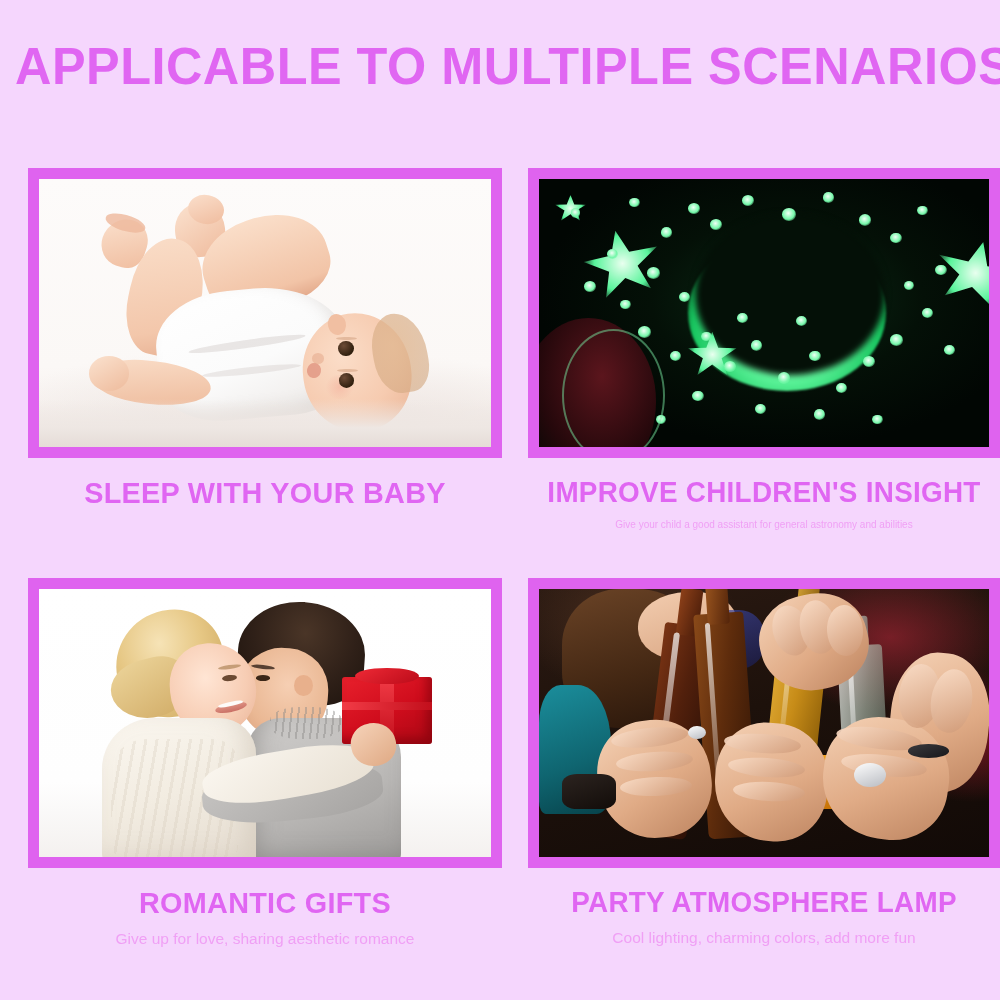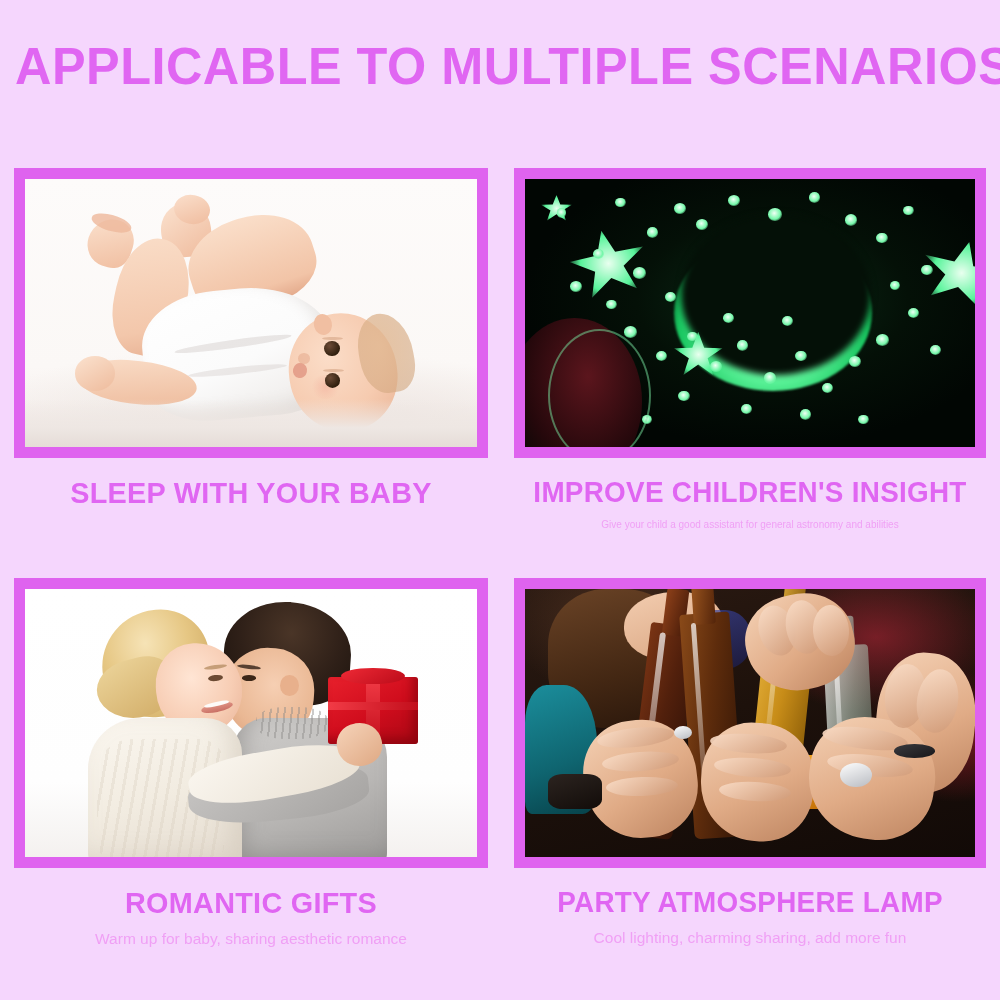--- a/index.html
+++ b/index.html
@@ -18,21 +18,21 @@
     font-family:"Liberation Sans Narrow","Liberation Sans",sans-serif;
     font-weight:bold;
     font-size:52px;
     letter-spacing:0.5px;
     color:#e066f2;
     transform:scaleX(0.97);
     white-space:nowrap;
   }
 
   
-  .grid{position:absolute;left:0;top:0;width:792px;height:1000px;padding-left:48px;}
+  .grid{position:absolute;left:14px;top:0;width:792px;height:1000px;padding-left:48px;}
   .card{position:absolute;}
 
   .card.c1{left:14px;top:168px;width:474px;}
   .card.c2{left:514px;top:168px;width:472px;}
   .card.c3{left:14px;top:578px;width:474px;}
   .card.c4{left:514px;top:578px;width:472px;}
 
   .frame{
     box-sizing:border-box;
     border:11px solid #df63ef;
@@ -404,21 +404,21 @@
           <div class="m-arm"></div>
           <div class="w-arm"></div>
           <div class="gift"></div>
           <div class="gift-rb1"></div>
           <div class="gift-rb2"></div>
           <div class="gift-bow"></div>
           <div class="m-hand"></div>
         </div>
       </div>
       <div class="cap-title">ROMANTIC GIFTS</div>
-      <div class="cap-sub">Warm up for baby, sharing aesthetic romance</div>
+      <div class="cap-sub">Give up for love, sharing aesthetic romance</div>
     </div>
 
     <div class="card c4">
       <div class="frame">
         <div class="photo">
           <div class="party-bg"></div>
           <div class="p-hair"></div>
           <div class="p-skin"></div>
           <div class="p-blue"></div>
           <div class="p-teal"></div>
@@ -462,17 +462,17 @@
           <div class="finger" style="left:80%;top:28%;width:9%;height:24%;transform:rotate(6deg);"></div>
           <div class="finger" style="left:87%;top:30%;width:9%;height:24%;transform:rotate(9deg);"></div>
 
           <div class="ring" style="left:70%;top:65%;width:7%;height:9%;"></div>
           <div class="ring" style="left:82%;top:58%;width:9%;height:5%;background:linear-gradient(160deg,#3a3a3e,#17171a);"></div>
           <div class="ring" style="left:33%;top:51%;width:4%;height:5%;"></div>
           <div class="watch"></div>
         </div>
       </div>
       <div class="cap-title">PARTY ATMOSPHERE LAMP</div>
-      <div class="cap-sub">Cool lighting, charming sharing, add more fun</div>
+      <div class="cap-sub">Cool lighting, charming colors, add more fun</div>
     </div>
 
   </div>
 </div>
 
 </body></html>

